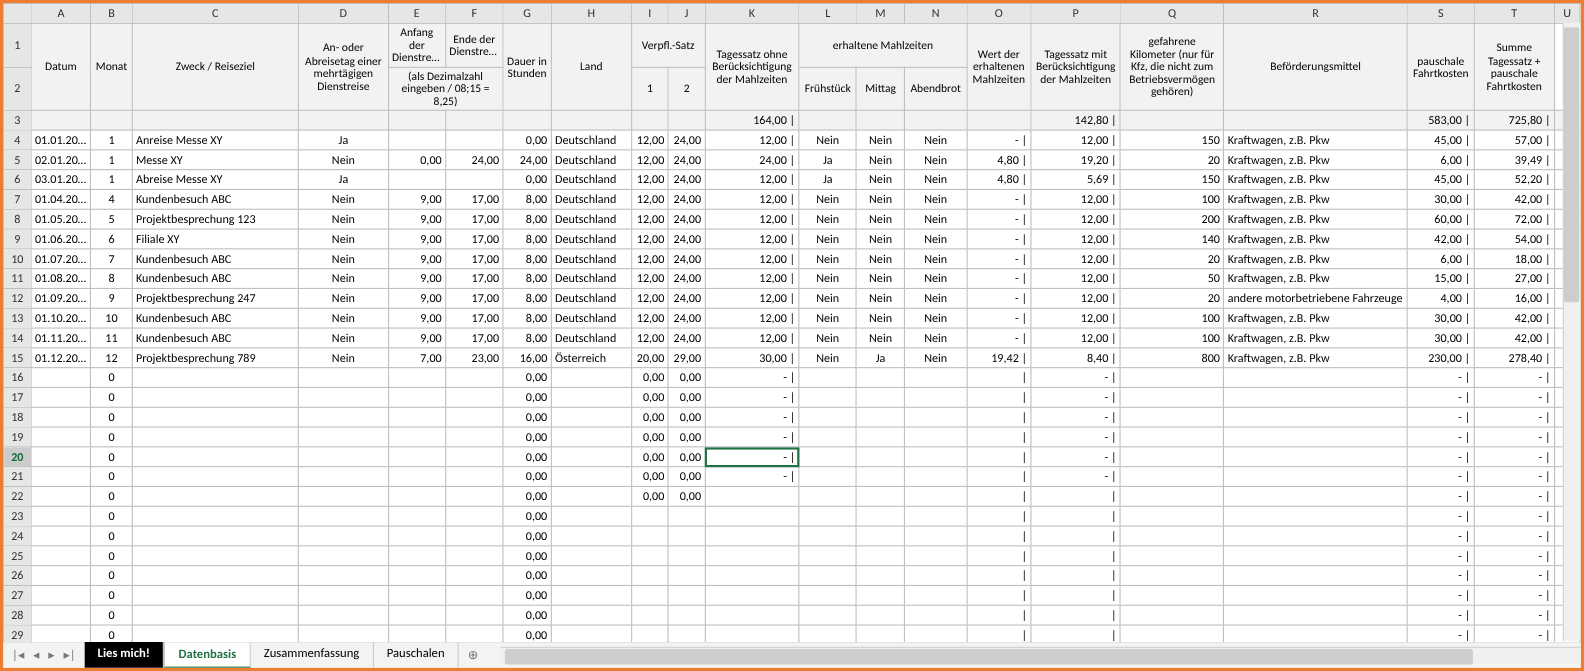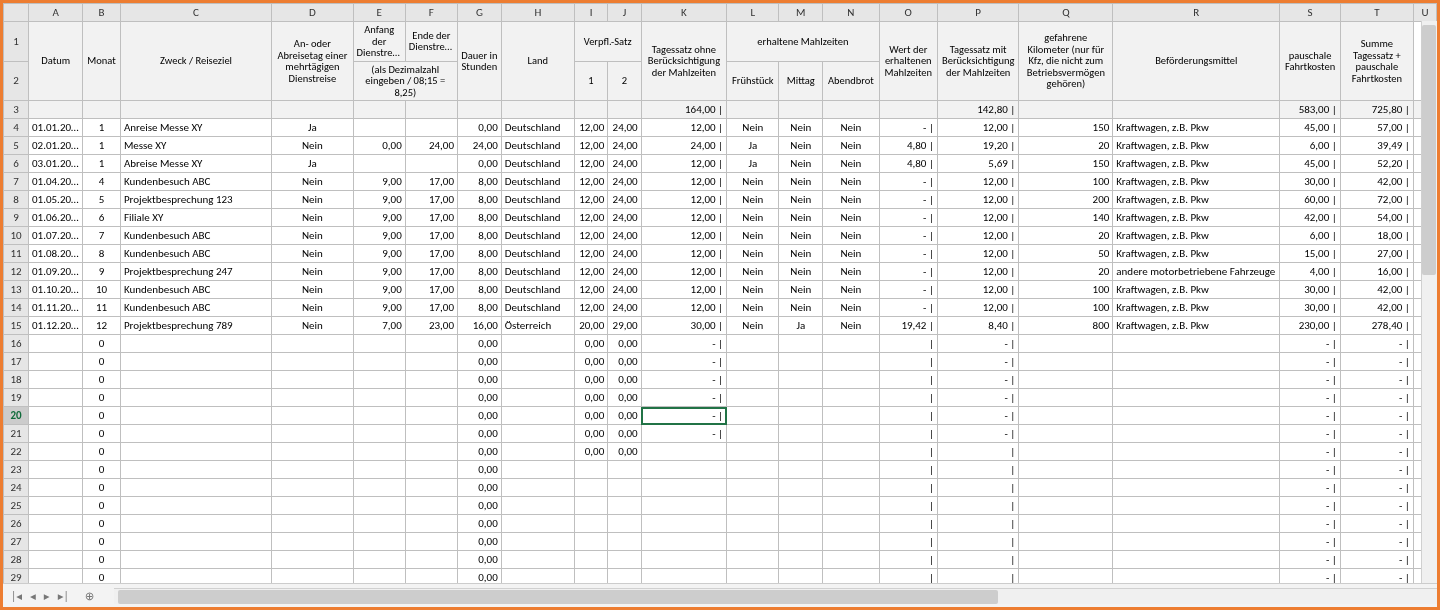--- a/index.html
+++ b/index.html
@@ -767,17 +767,23 @@
     </div>
 </div>
 
 <div class="bottom">
  <div class="nav">
   <span>|◂</span>
   <span>◂</span>
   <span>▸</span>
   <span>▸|</span>
  </div>
+ <div id="tabs" style="display:flex">
+      <div class="tab dark">Lies mich!</div>
+      <div class="tab active">Datenbasis</div>
+      <div class="tab ">Zusammenfassung</div>
+      <div class="tab ">Pauschalen</div>
+    </div>
  <span class="addtab">⊕</span>
  <div class="scroll-h">
       <div class="scroll-h-thumb"></div>
     </div>
 </div>
 
 </body></html>

